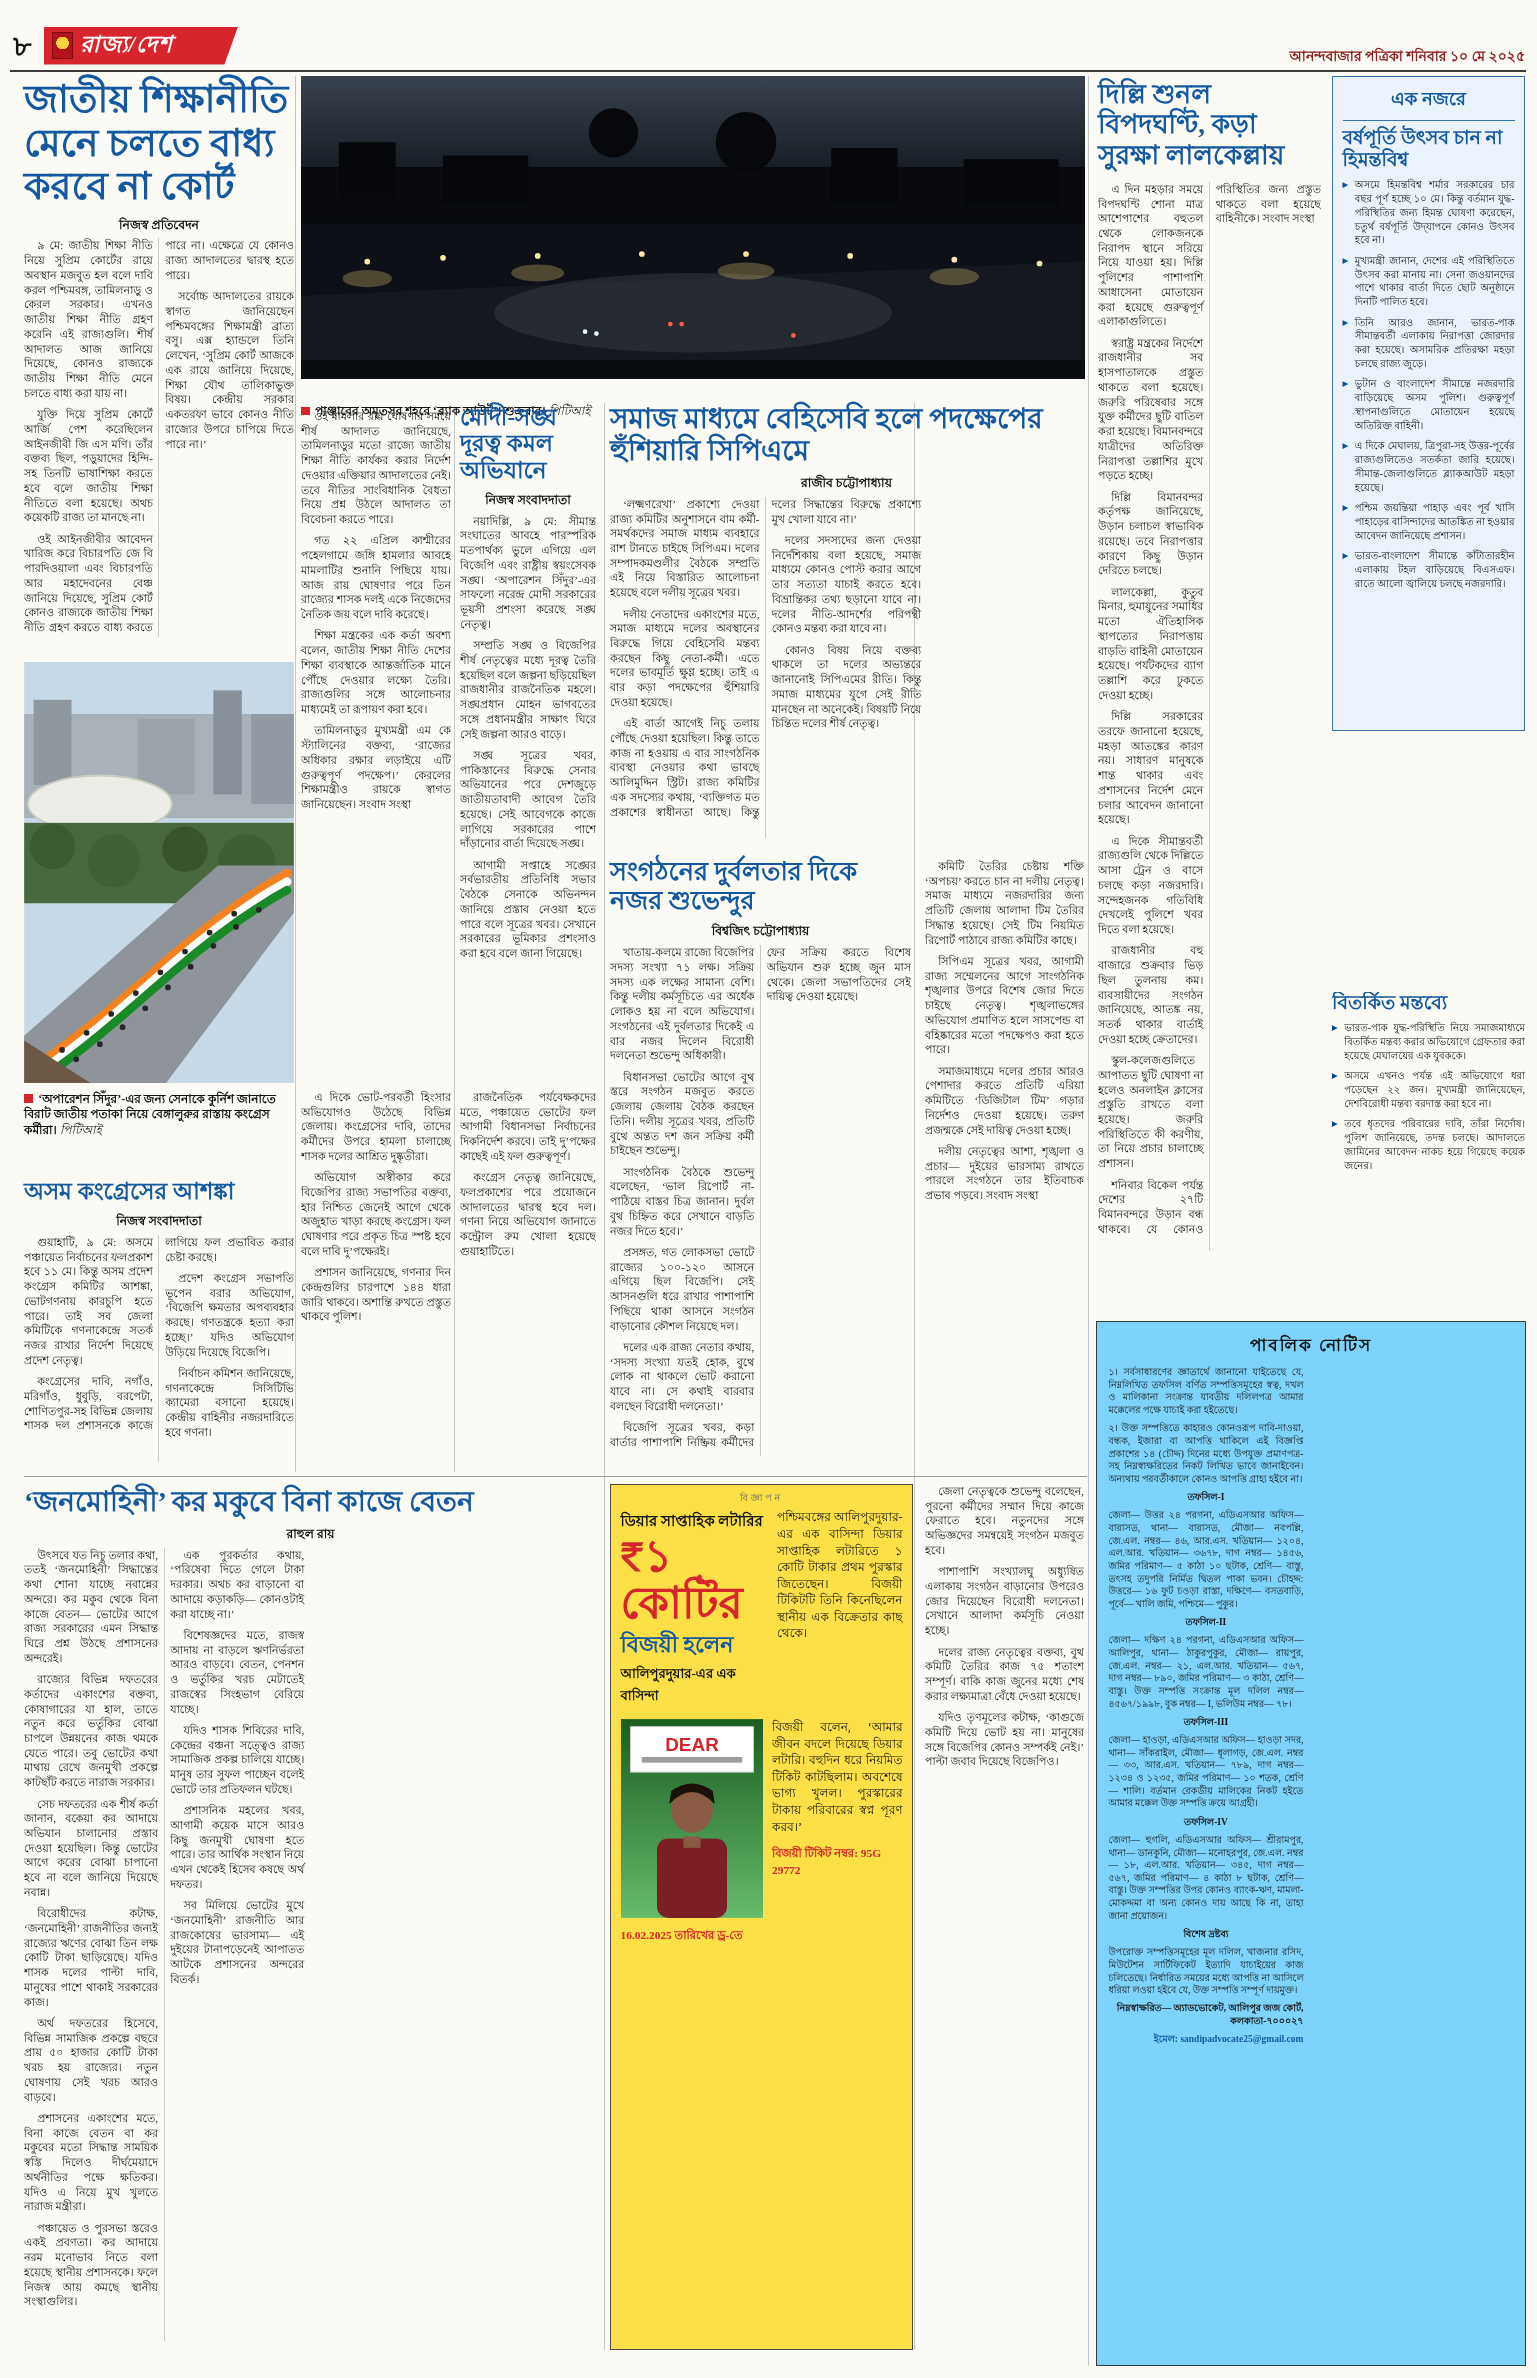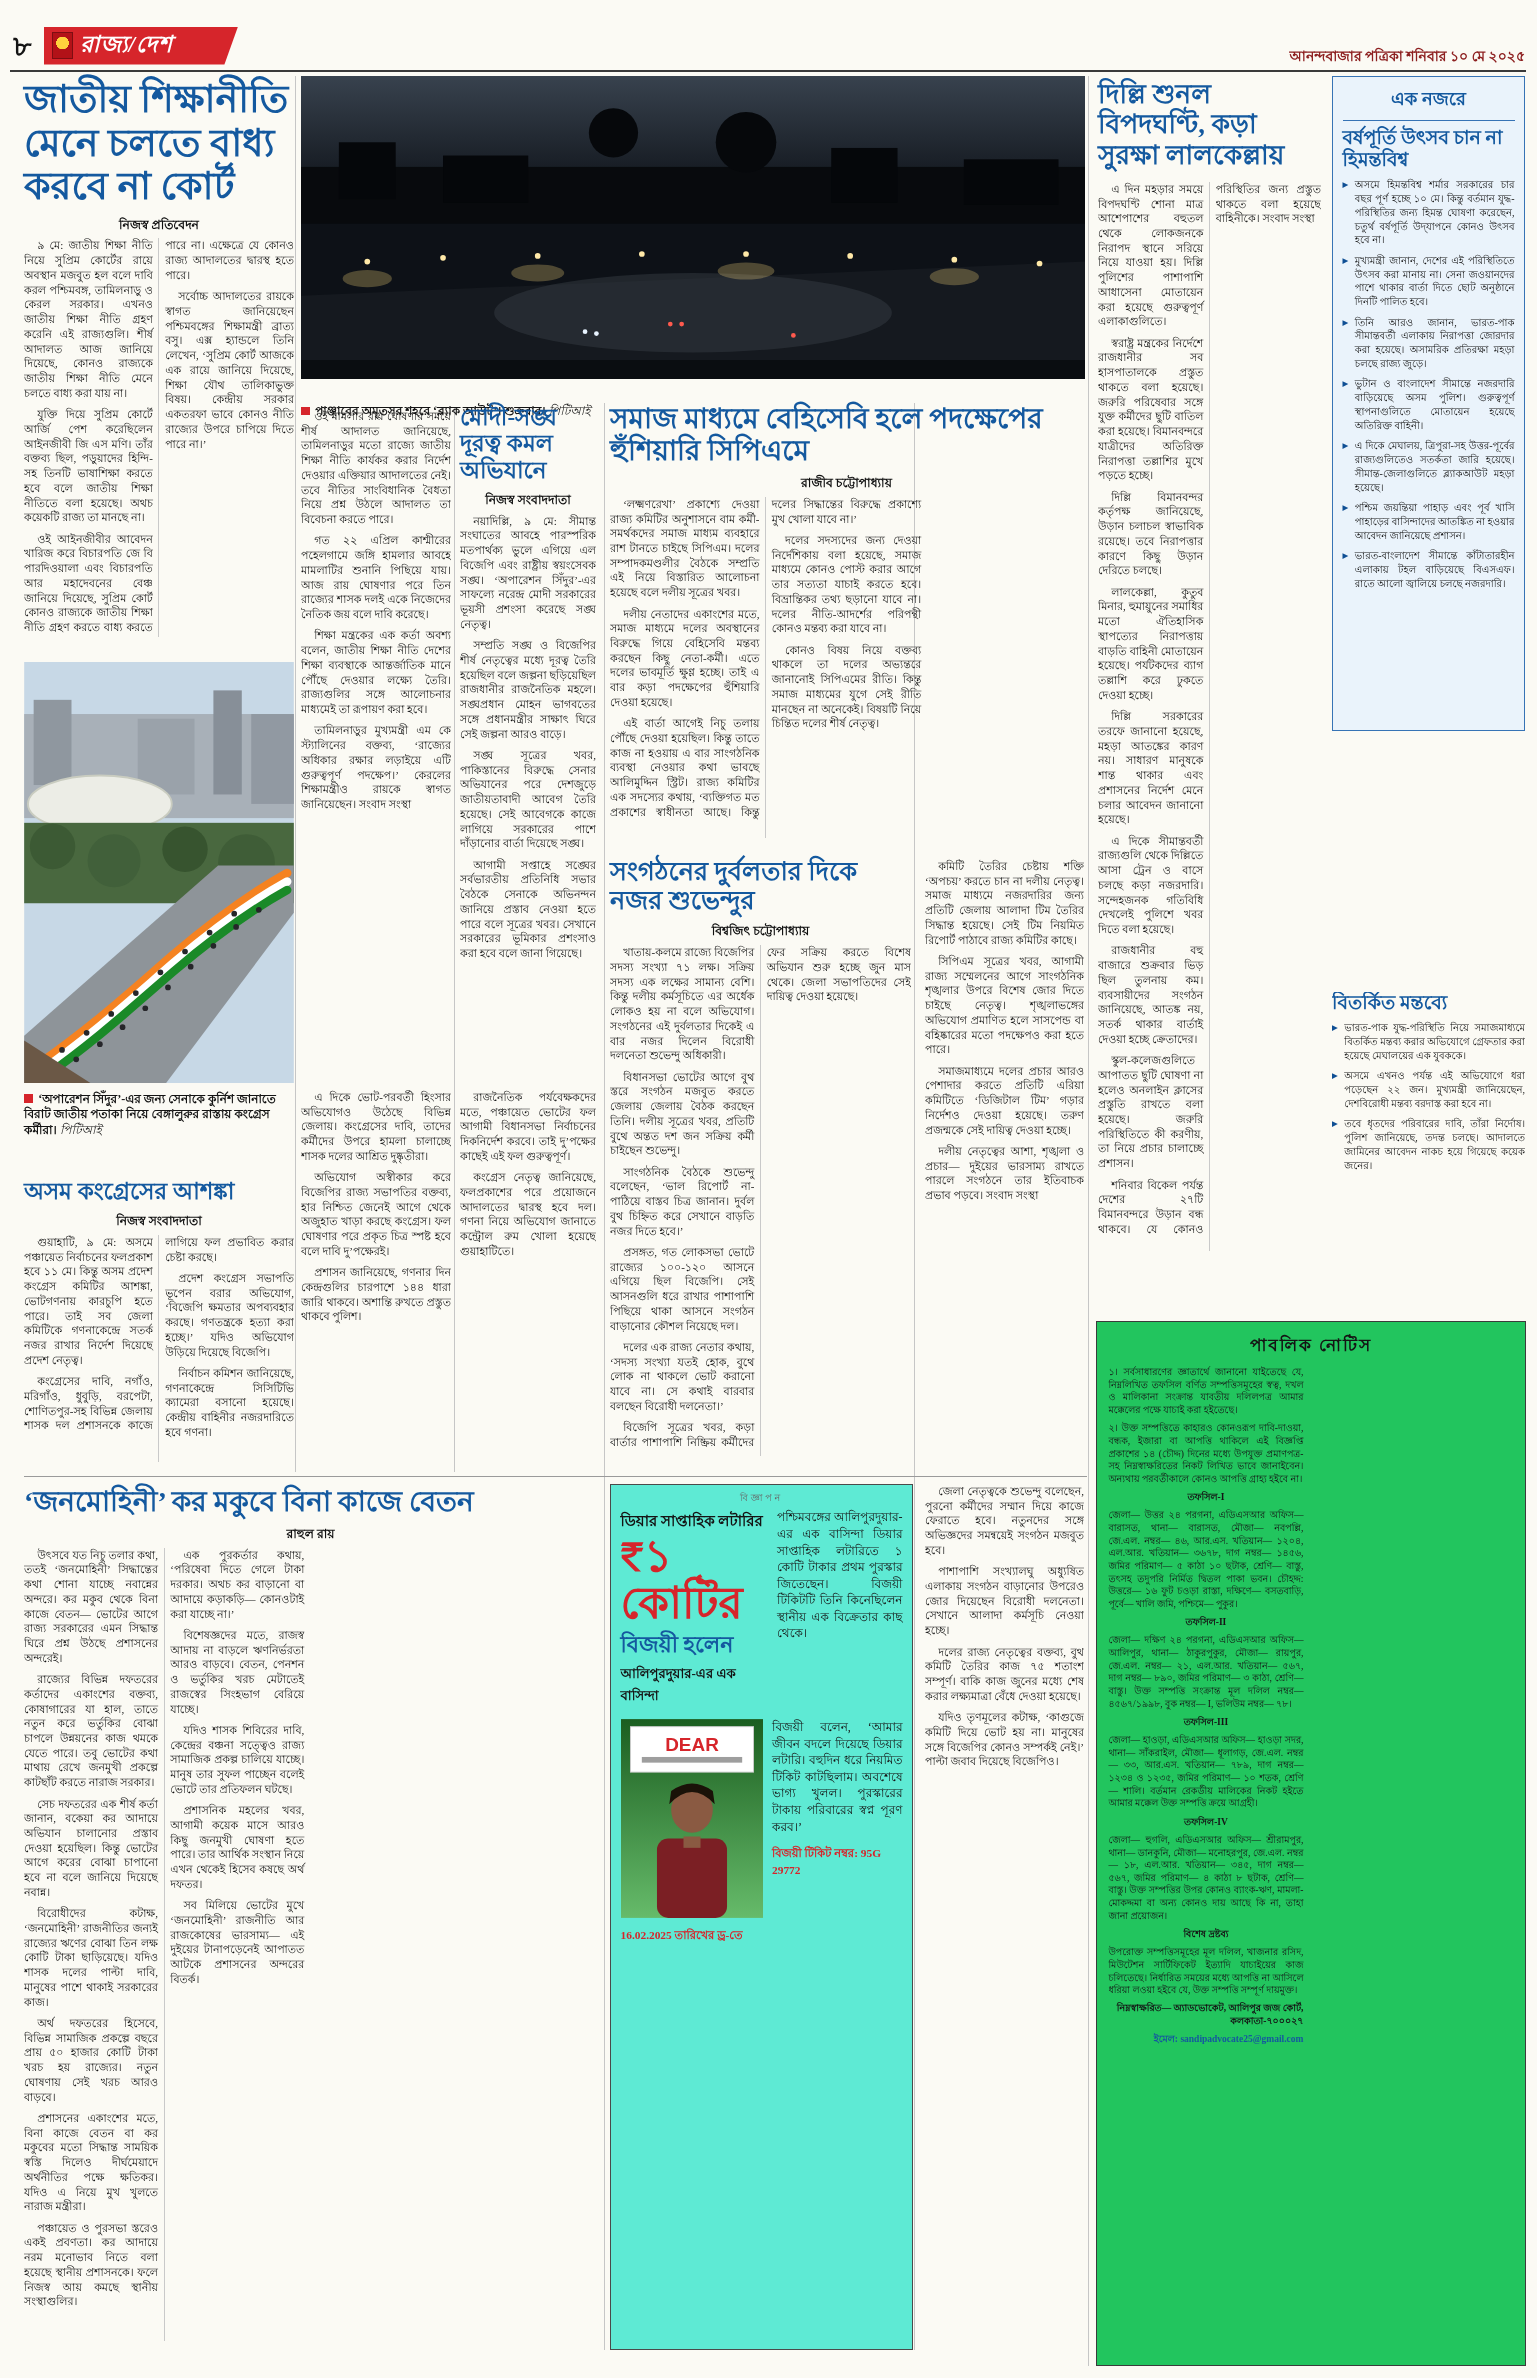--- a/index.html
+++ b/index.html
@@ -24,27 +24,27 @@
           clip-path:polygon(0 0,100% 0,93% 100%,0 100%);display:flex;align-items:center;gap:7.6px;padding-left:7.6px;box-sizing:border-box;}
   .banner-logo{width:19px;height:24.6px;background:radial-gradient(circle at 50% 40%,#ffd23d 0 35%,#b21218 36% 100%);border:0.9px solid #7d0d12;}
   .banner-text{color:#fff;font-weight:bold;font-size:23px;font-style:italic;letter-spacing:0.9px;}
   .edition{position:absolute;left:965px;top:45px;width:560px;text-align:right;font-size:14px;font-weight:bold;color:#8d2020;}
   .glance{position:absolute;border:1.9px solid #3673b5;background:#eaf3fb;box-sizing:border-box;padding:7.6px 9.5px;overflow:hidden;}
   .glance-title{text-align:center;font-weight:bold;color:#14599f;font-size:18px;padding-bottom:4.7px;margin-bottom:5.7px;border-bottom:1.9px solid #3673b5;}
   .glance-hl{font-size:19px;margin-bottom:7.6px;}
   .glance-body{font-size:10px;line-height:1.38;text-align:justify;}
   .b-item{margin:0 0 6.6px;text-indent:0;position:relative;padding-left:12.3px;}
   .b-item::before{content:"\25B6";color:#0f4f94;font-size:7.6px;position:absolute;left:0;top:1.9px;}
-  .notice{position:absolute;border:1.9px solid #3b3b3b;background:#22c55e;box-sizing:border-box;padding:9.5px 11.4px;overflow:hidden;}
+  .notice{position:absolute;border:1.9px solid #3b3b3b;background:#7dd3fc;box-sizing:border-box;padding:9.5px 11.4px;overflow:hidden;}
   .notice-title{text-align:center;font-weight:bold;font-size:17px;letter-spacing:1.9px;margin-bottom:6.6px;}
   .notice-body{font-size:9.5px;line-height:1.33;text-align:justify;column-count:2;column-gap:15px;column-rule:0.9px solid #bbb;height:975px;column-fill:auto;}
   .notice-body p{margin:0 0 5.7px;text-indent:0;}
   .n-head{text-align:center;font-weight:bold;margin:3.8px 0;}
   .n-email{color:#14599f;font-weight:bold;}
-  .ad{position:absolute;border:1.9px solid #4a4a4a;background:#5eead4;box-sizing:border-box;padding:5.7px 9.5px;overflow:hidden;}
+  .ad{position:absolute;border:1.9px solid #4a4a4a;background:#fde047;box-sizing:border-box;padding:5.7px 9.5px;overflow:hidden;}
   .ad-label{text-align:center;font-size:9.5px;letter-spacing:2.8px;color:#666;margin-bottom:3.8px;}
   .ad-brand{font-size:15px;font-weight:bold;}
   .ad-amount{font-size:44px;font-weight:bold;color:#d6252b;line-height:1.05;}
   .ad-winner{font-size:22px;font-weight:bold;color:#14599f;}
   .ad-sub{font-size:13.2px;font-weight:bold;}
   .ad-copy{font-size:12px;line-height:1.38;text-align:justify;}
   .ad-red{color:#d6252b;font-weight:bold;font-size:11.4px;}
   .endnote{font-weight:bold;}
 </style>
 </head>

